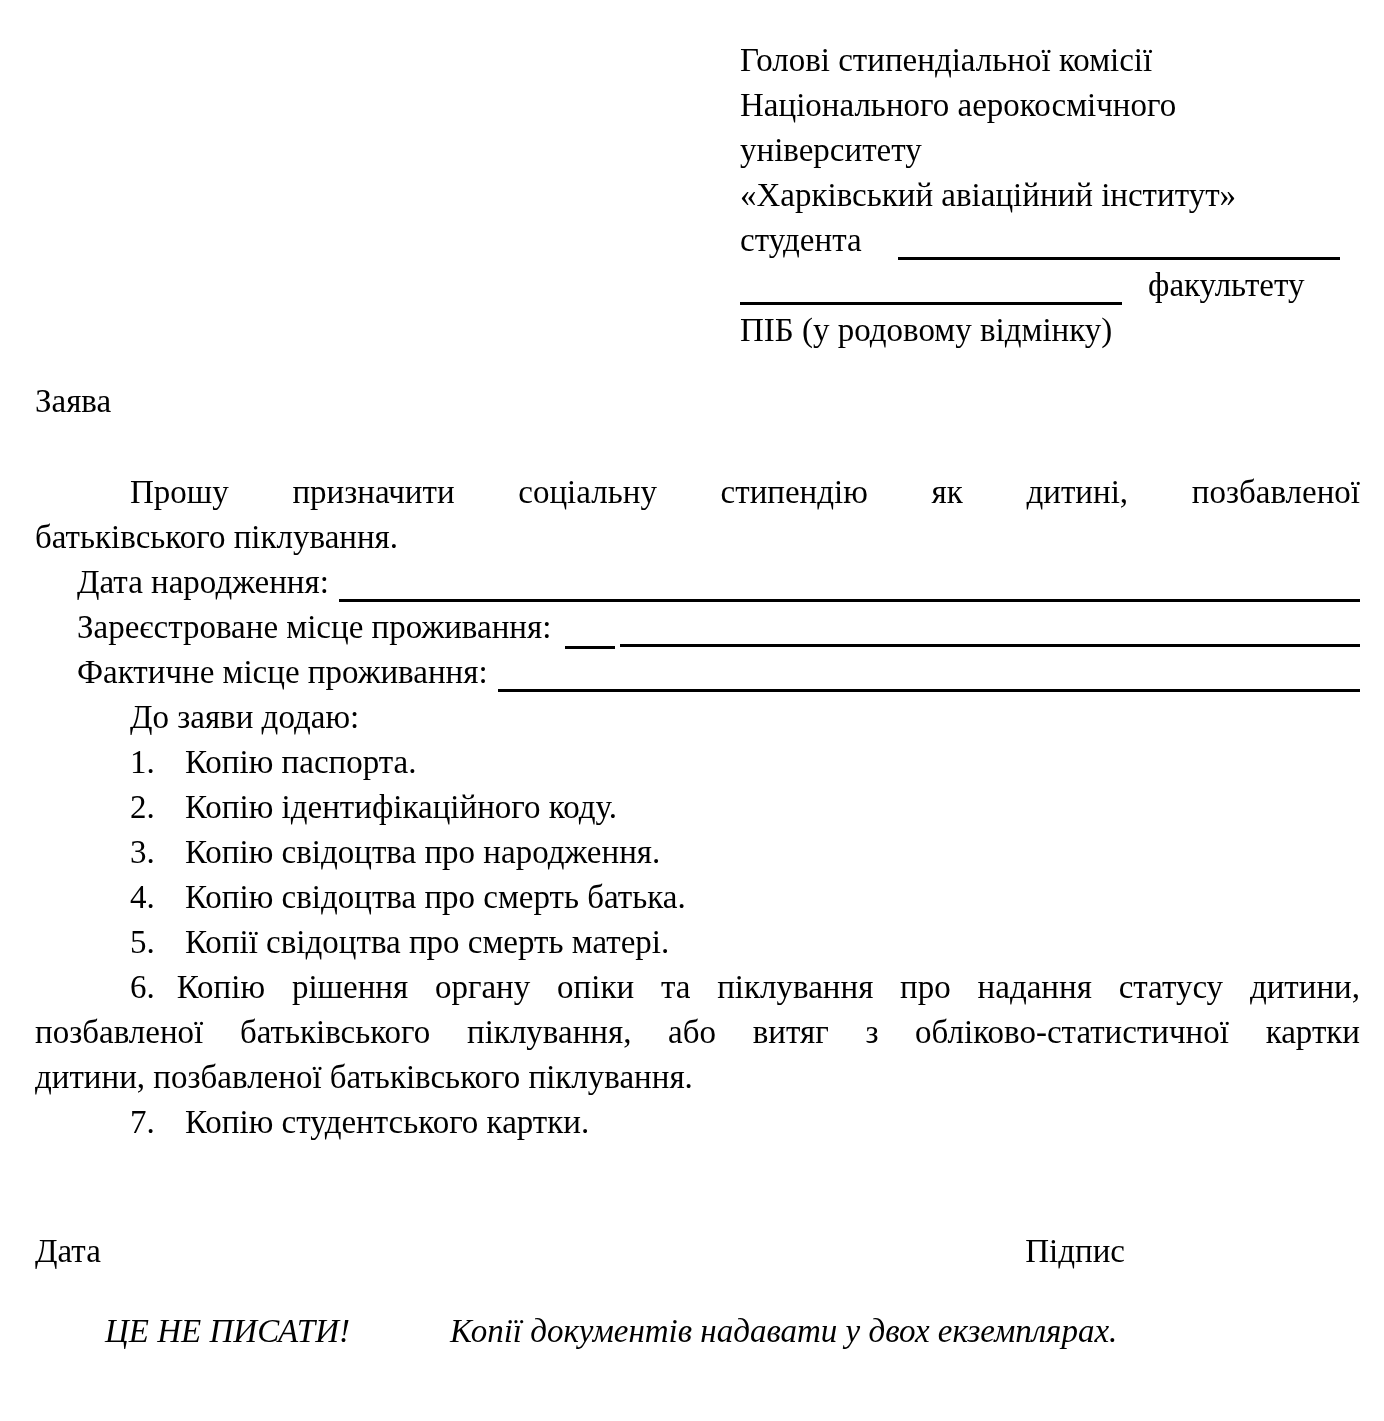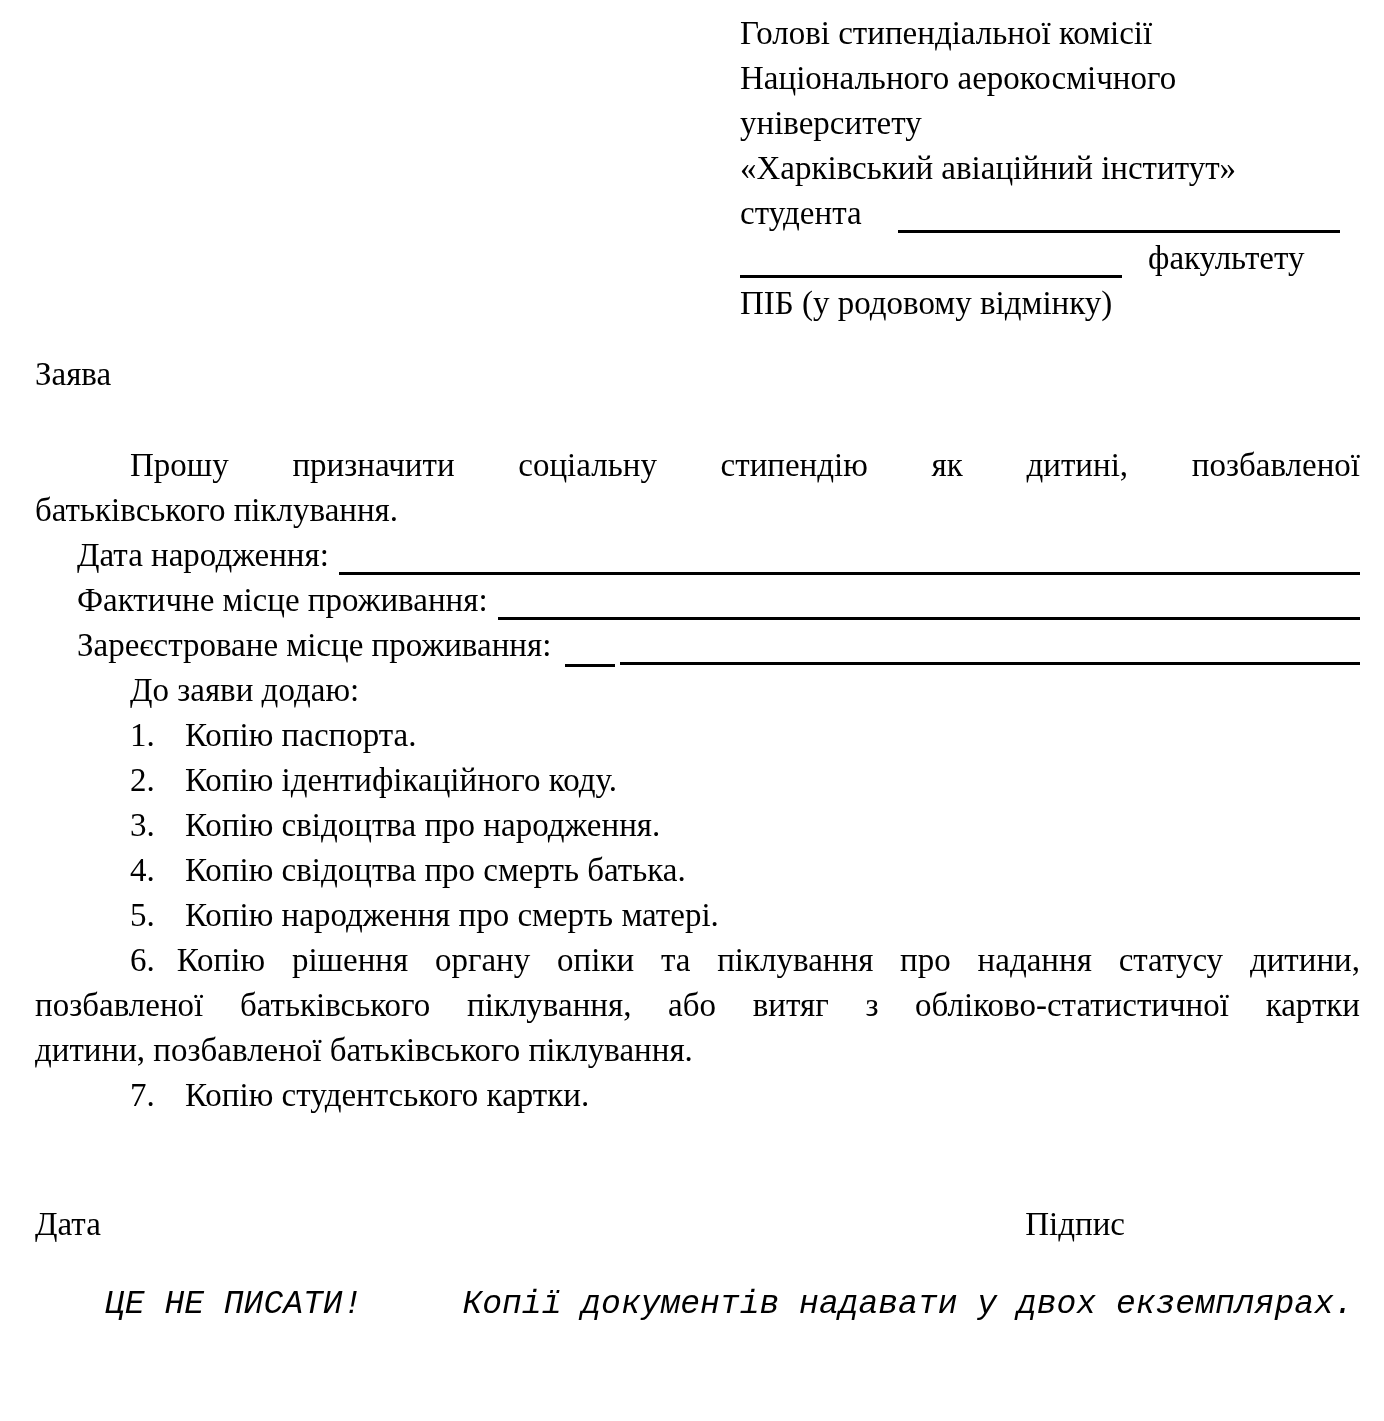--- a/index.html
+++ b/index.html
@@ -4,21 +4,21 @@
 <style>
   * { margin:0; padding:0; box-sizing:border-box; }
   html,body { background:#ffffff; }
   body {
     width:1384px; height:1421px;
     color:#000;
     font-family:"Liberation Serif","DejaVu Serif",serif;
     font-size:33px; line-height:45px;
     overflow:hidden;
   }
-  .page { width:1384px; height:1421px; padding:11px 24px 0 35px; }
+  .page { width:1384px; height:1421px; padding:38px 24px 0 35px; }
 
   
   .addr { margin-left:705px; width:600px; }
   .addr-line { white-space:nowrap; }
   .flexline { display:flex; align-items:flex-end;gap:24px; }
   .flexline .lbl { white-space:nowrap; }
 
   
   .blank { border-bottom:3px solid #000; height:0; flex:1 1 auto; margin-bottom:3px; }
   .blank.ml { margin-left:12px; }
@@ -46,21 +46,21 @@
   .li-num { flex:0 0 55px; }
   .li-text { flex:1 1 auto; }
 
   .item6 .l1 { text-indent:95px; }
   .item6 .l1 .num { padding-right:22px; }
 
   
   .sigrow { display:flex; margin-top:84px;align-items:center; }
   .sig-right { margin-left:auto; margin-right:235px; }
 
-  .noterow { display:flex; align-items:baseline; margin-top:35px; font-style:italic;font-family:Liberation Mono, monospace; }
+  .noterow { display:flex; align-items:baseline; margin-top:35px; font-style:italic; }
   .note-warning { margin-left:70px; }
   .note-text { margin-left:100px; }
 </style>
 </head>
 <body>
 
 <div class="page">
 
   <div class="addr">
     <div class="addr-line">Голові стипендіальної комісії</div>
@@ -88,28 +88,28 @@
     <span class="jline indent">Прошу призначити соціальну стипендію як дитині, позбавленої</span>
     <span>батьківського піклування.</span>
   </div>
 
   <div class="field">
     <span class="lbl">Дата народження:</span>
     <span class="blank"></span>
   </div>
 
   <div class="field">
-    <span class="lbl">Фактичне місце проживання:</span>
-    <span class="blank"></span>
+    <span class="lbl">Зареєстроване місце проживання:</span>
+    <span class="blank-short" style="margin-left:14px"></span>
+    <span class="blank" style="margin-left:0"></span>
   </div>
 
   <div class="field">
-    <span class="lbl">Зареєстроване місце проживання:</span>
-    <span class="blank-short" style="margin-left:14px"></span>
-    <span class="blank" style="margin-left:0"></span>
+    <span class="lbl">Фактичне місце проживання:</span>
+    <span class="blank"></span>
   </div>
 
   <div class="intro">До заяви додаю:</div>
 
   <div class="li">
     <span class="li-num">1.</span>
     <span class="li-text">Копію паспорта.</span>
   </div>
   <div class="li">
     <span class="li-num">2.</span>
@@ -118,21 +118,21 @@
   <div class="li">
     <span class="li-num">3.</span>
     <span class="li-text">Копію свідоцтва про народження.</span>
   </div>
   <div class="li">
     <span class="li-num">4.</span>
     <span class="li-text">Копію свідоцтва про смерть батька.</span>
   </div>
   <div class="li">
     <span class="li-num">5.</span>
-    <span class="li-text">Копію народження про смерть матері.</span>
+    <span class="li-text">Копії свідоцтва про смерть матері.</span>
   </div>
 
   <div class="item6">
     <div class="jline l1"><span class="num">6.</span><span>Копію рішення органу опіки та піклування про надання статусу дитини,</span></div>
     <div class="jline">позбавленої батьківського піклування, або витяг з обліково-статистичної картки</div>
     <div>дитини, позбавленої батьківського піклування.</div>
   </div>
 
   <div class="li">
     <span class="li-num">7.</span>

